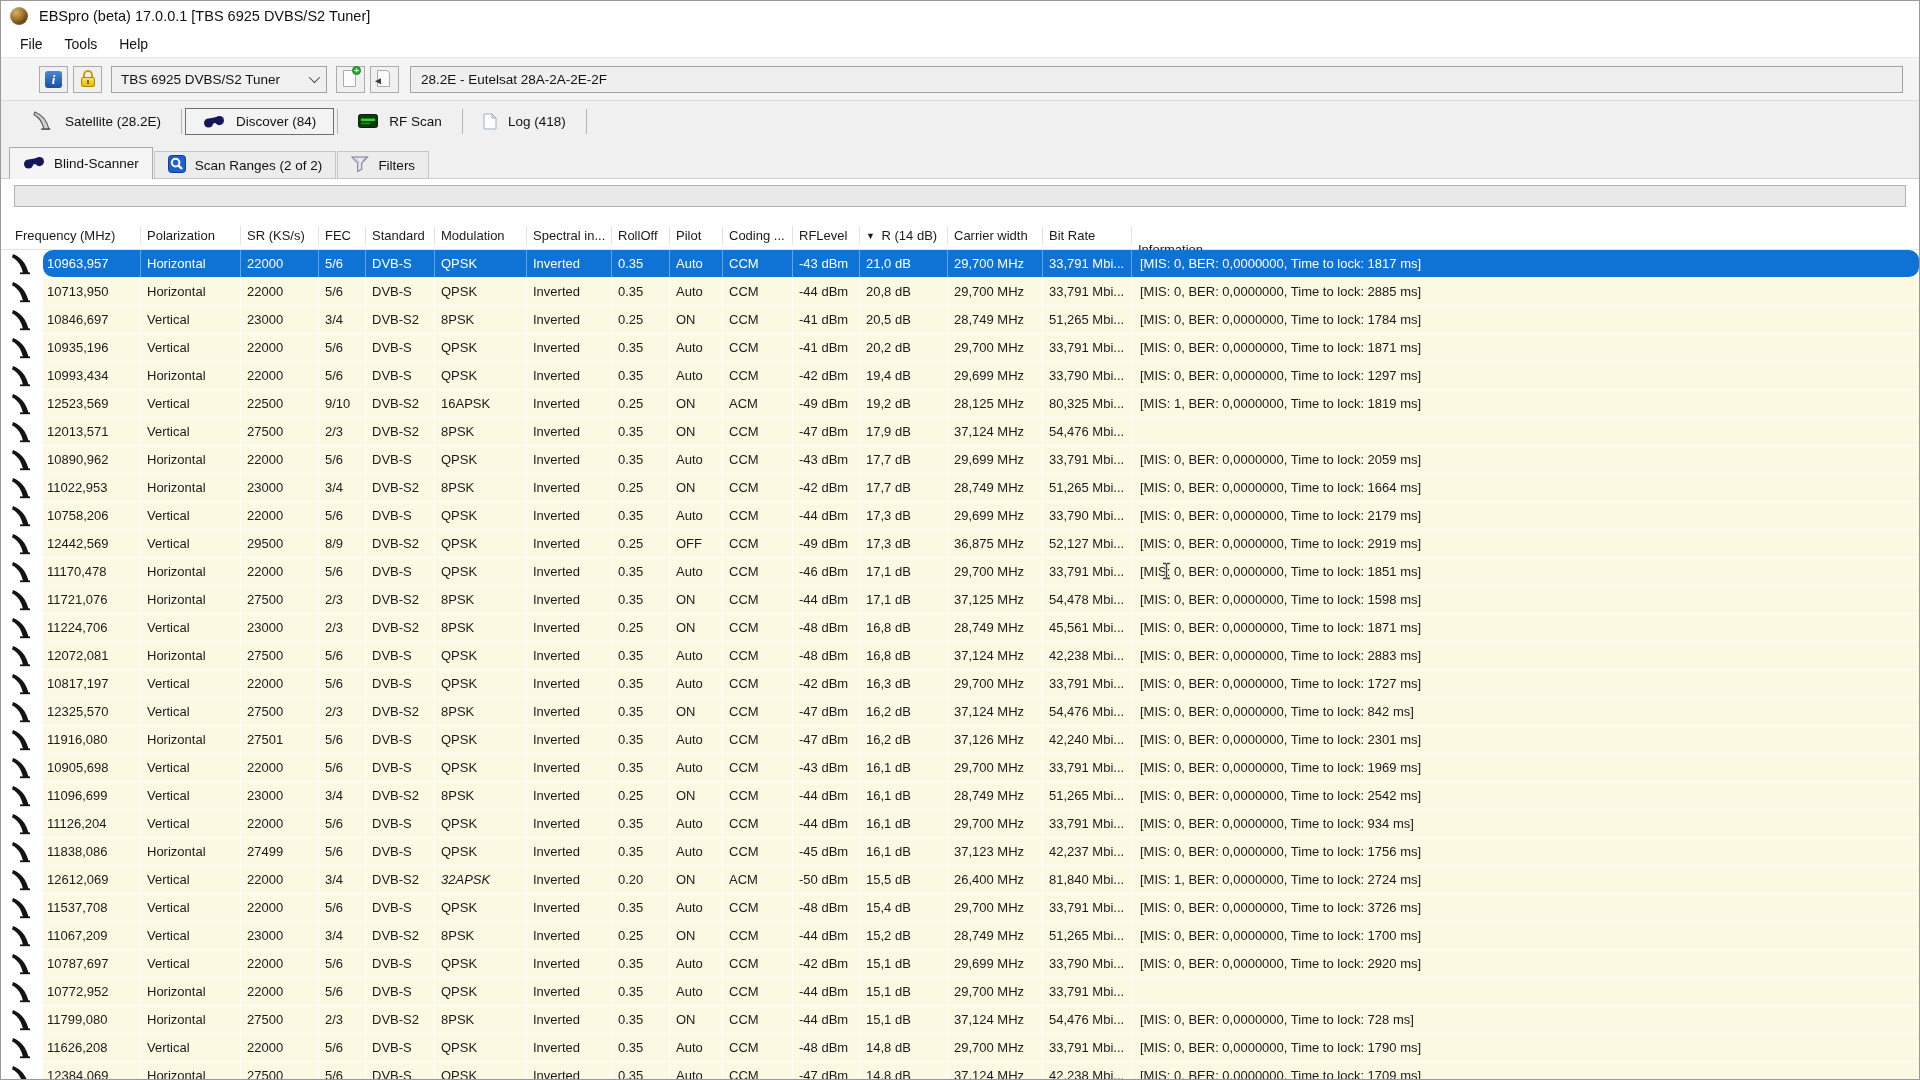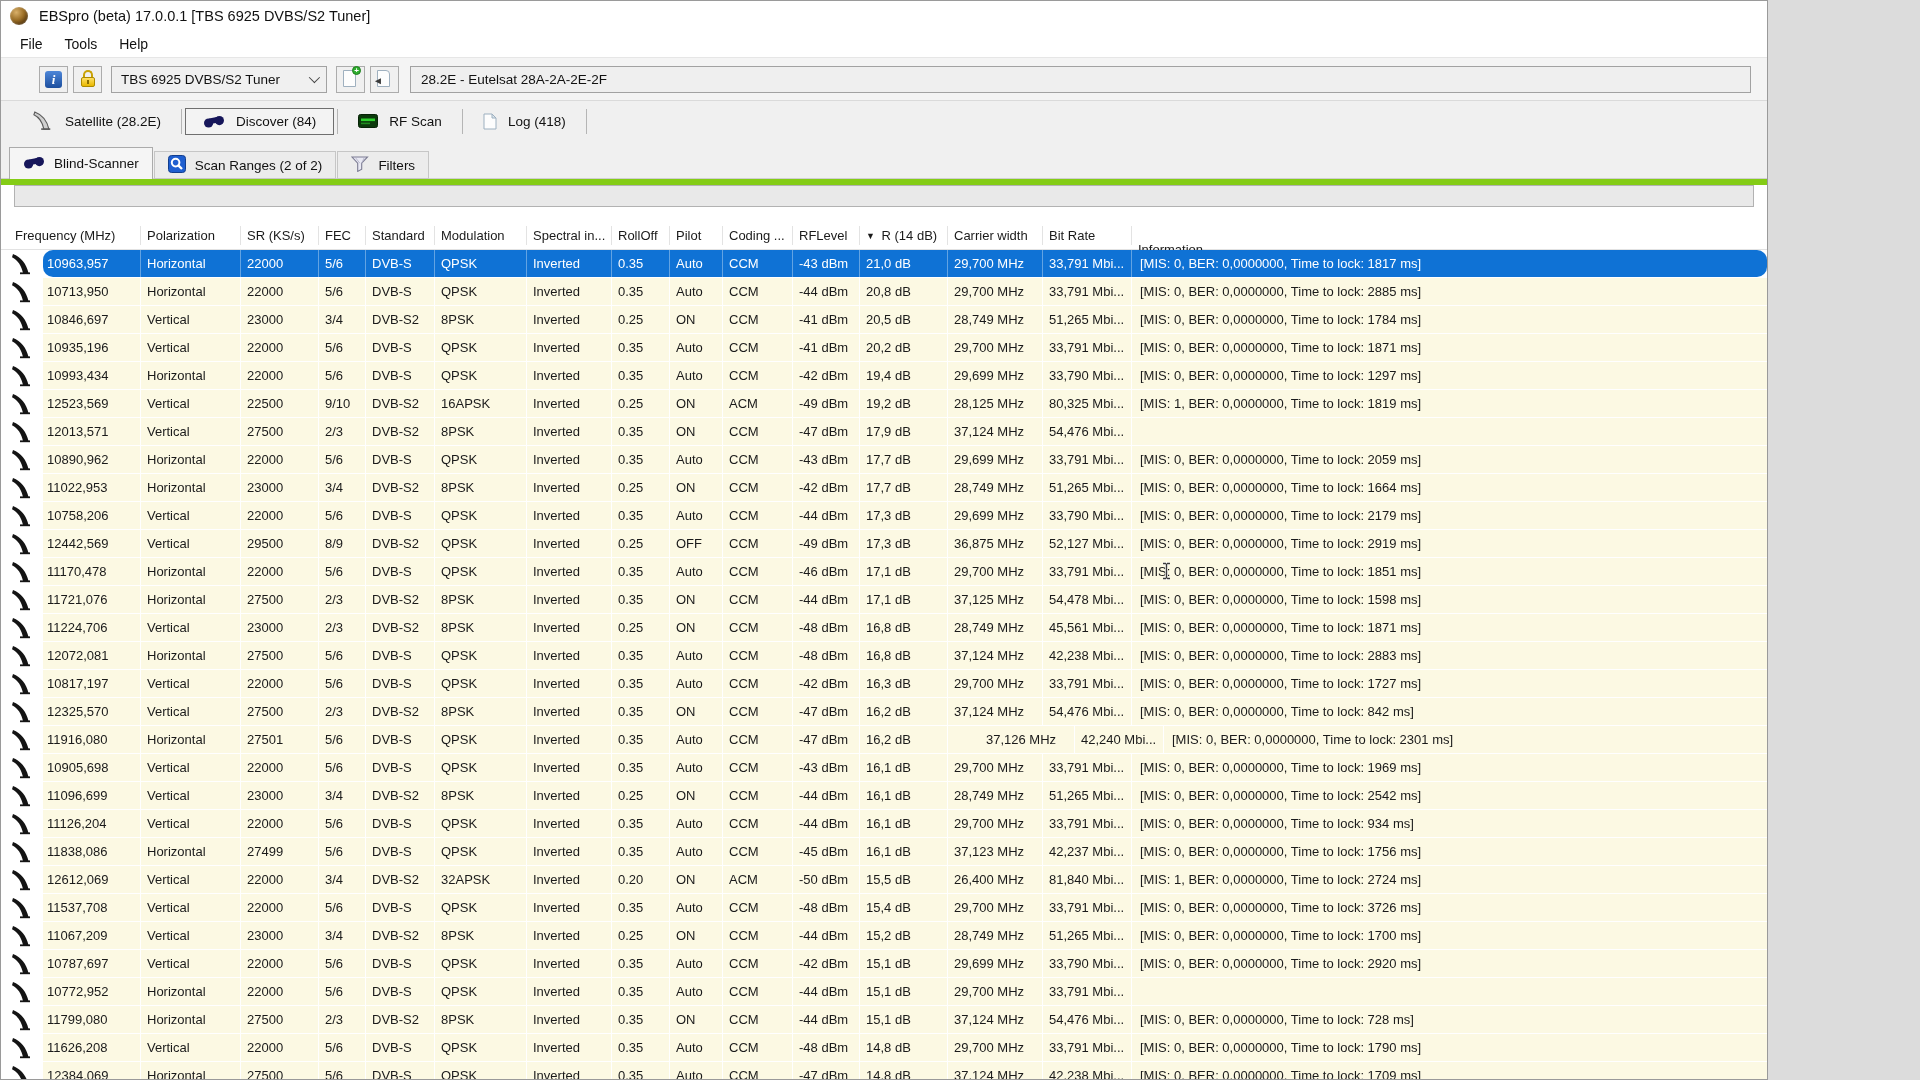--- a/index.html
+++ b/index.html
@@ -1,19 +1,19 @@
 <!DOCTYPE html>
 <html><head>
 <meta charset="utf-8">
 <style>
   html,body{margin:0;padding:0;background:#dcdcdc;}
   *{box-sizing:border-box;}
   .window{
-    width:1768px;height:1080px;position:relative;overflow:hidden;
-    background:#84cc16;border:1px solid #9a9a9a;
+    width:1920px;height:1080px;position:relative;overflow:hidden;
+    background:#ffffff;border:1px solid #9a9a9a;
     font-family:"Liberation Sans",sans-serif;color:#111;
   }
   
   .titlebar{height:30px;display:flex;align-items:center;padding-left:9px;background:#fff;}
   .app-icon{width:18px;height:18px;border-radius:50%;
     background:radial-gradient(circle at 35% 30%, #d9b06a 0%, #9a6d25 45%, #53350c 75%, #2c1c05 100%);
     box-shadow:inset 0 0 2px rgba(255,255,255,.5);}
   .title-text{margin-left:11px;font-size:14.5px;}
   
   .menubar{height:26px;display:flex;align-items:center;background:#fff;font-size:14px;padding-left:8px;}
@@ -667,21 +667,21 @@
             <div class="cell cell-sr" style="width: 78px;">27501</div>
             <div class="cell cell-fec" style="width: 47px;">5/6</div>
             <div class="cell cell-std" style="width: 69px;">DVB-S</div>
             <div class="cell cell-mod" style="width: 92px;">QPSK</div>
             <div class="cell cell-spec" style="width: 85px;">Inverted</div>
             <div class="cell cell-roll" style="width: 58px;">0.35</div>
             <div class="cell cell-pilot" style="width: 53px;">Auto</div>
             <div class="cell cell-coding" style="width: 70px;">CCM</div>
             <div class="cell cell-rf" style="width: 67px;">-47 dBm</div>
             <div class="cell cell-r14" style="width: 88px;">16,2 dB</div>
-            <div class="cell cell-cw" style="width: 95px; margin-left: 32px;">37,126 MHz</div>
+            <div class="cell cell-cw" style="width: 95px;">37,126 MHz</div>
             <div class="cell cell-br" style="width: 89px;">42,240 Mbi...</div>
             <div class="cell cell-info">[MIS: 0, BER: 0,0000000, Time to lock: 2301 ms]</div>
           </div>
         </div>
         <div class="trow">
           <div class="gutter">
   <svg width="24" height="22" viewBox="0 0 24 22">
     <path d="M3,1 C11,4 16.5,11 18.5,20 L13,20 C11.5,13 8,7 2,4.2 Z" fill="#141414"></path>
     <rect x="10" y="19.4" width="10" height="1.8" fill="#141414"></rect>
   </svg>
@@ -785,21 +785,21 @@
     <path d="M3,1 C11,4 16.5,11 18.5,20 L13,20 C11.5,13 8,7 2,4.2 Z" fill="#141414"></path>
     <rect x="10" y="19.4" width="10" height="1.8" fill="#141414"></rect>
   </svg>
 </div>
           <div class="band">
             <div class="cell cell-freq" style="width: 98px;">12612,069</div>
             <div class="cell cell-pol" style="width: 100px;">Vertical</div>
             <div class="cell cell-sr" style="width: 78px;">22000</div>
             <div class="cell cell-fec" style="width: 47px;">3/4</div>
             <div class="cell cell-std" style="width: 69px;">DVB-S2</div>
-            <div class="cell cell-mod" style="width: 92px;">32APSK</div>
+            <div class="cell cell-mod" style="width: 92px; font-style: italic;">32APSK</div>
             <div class="cell cell-spec" style="width: 85px;">Inverted</div>
             <div class="cell cell-roll" style="width: 58px;">0.20</div>
             <div class="cell cell-pilot" style="width: 53px;">ON</div>
             <div class="cell cell-coding" style="width: 70px;">ACM</div>
             <div class="cell cell-rf" style="width: 67px;">-50 dBm</div>
             <div class="cell cell-r14" style="width: 88px;">15,5 dB</div>
             <div class="cell cell-cw" style="width: 95px;">26,400 MHz</div>
             <div class="cell cell-br" style="width: 89px;">81,840 Mbi...</div>
             <div class="cell cell-info">[MIS: 1, BER: 0,0000000, Time to lock: 2724 ms]</div>
           </div>

